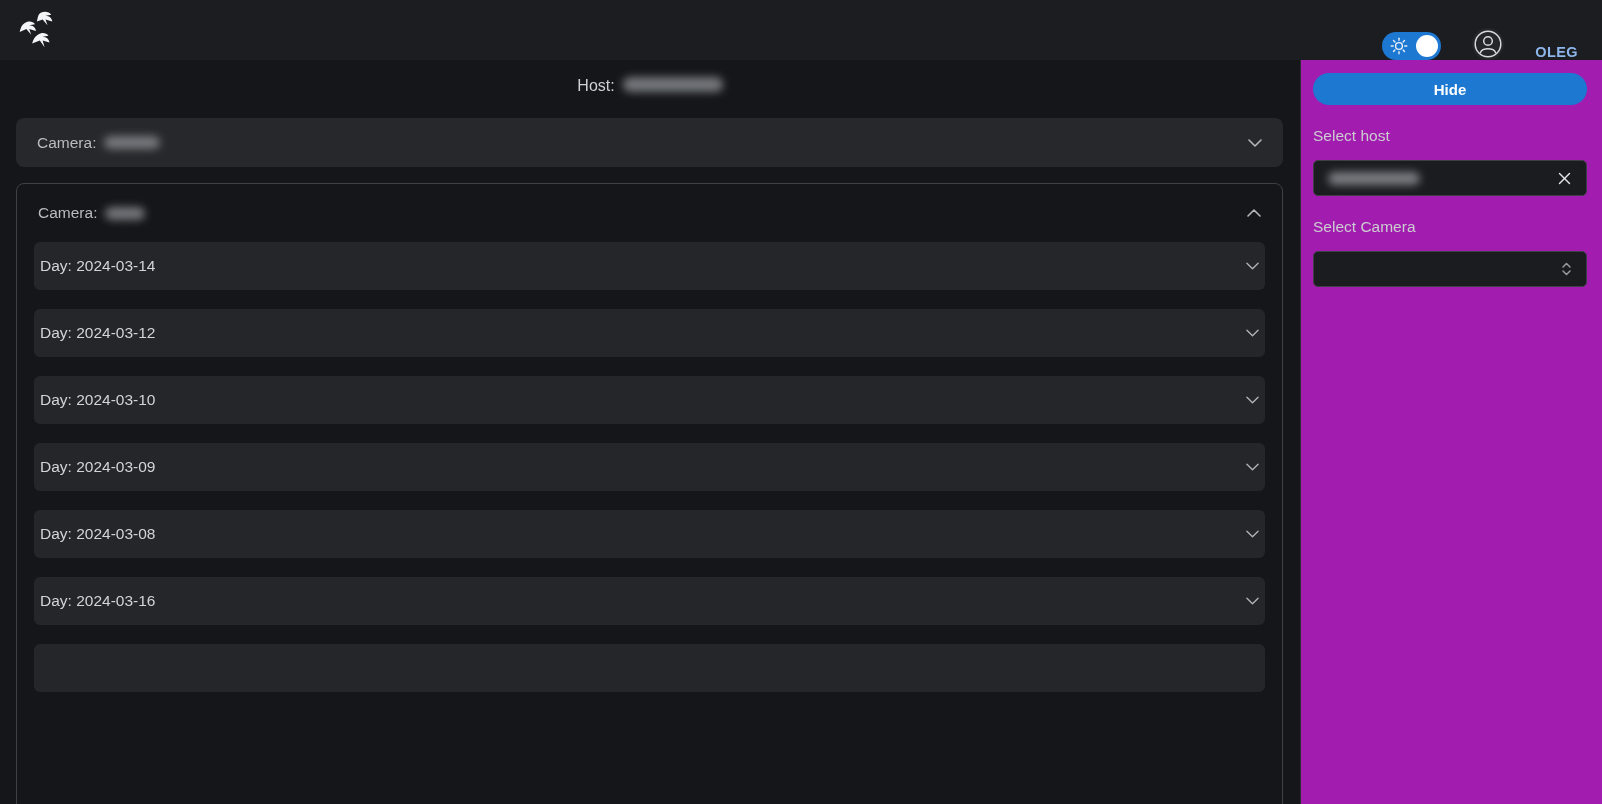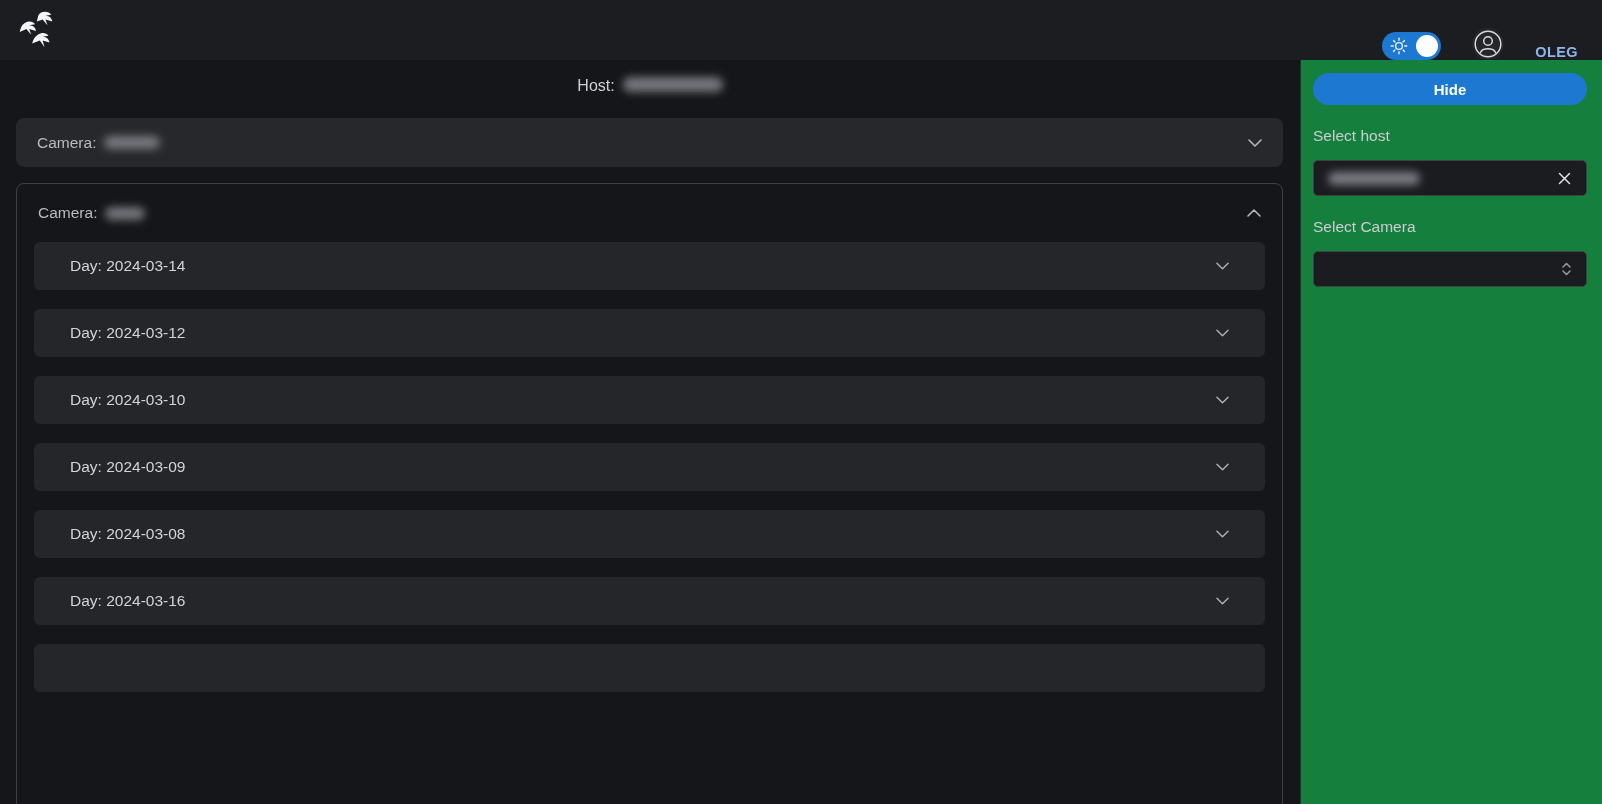--- a/index.html
+++ b/index.html
@@ -39,21 +39,21 @@
     border-radius:50%; background:#ffffff;
   }
   .avatar { width:32px; height:32px; border-radius:50%; background:#24262a;
     display:flex; align-items:center; justify-content:center; cursor:pointer; }
   .username { color:#8db6ea; font-size:14.5px; font-weight:700; letter-spacing:.4px; cursor:pointer; }
 
   
   .page { flex:1; display:flex; min-height:0; }
   .main { width:1300px; min-width:1300px; background:#141619; padding-top:17px; overflow:hidden; }
   .v-divider { width:1px; background:#2b2d31; }
-  .sidebar { flex:1; background:#15803d; padding:13px 15px 8px 12px; }
+  .sidebar { flex:1; background:#a21caf; padding:13px 15px 8px 12px; }
 
   
   .host-line {
     display:flex; justify-content:center; align-items:flex-start; gap:8px;
     height:24px; font-size:16px; color:#ced0d3;
   }
   .blur-blob {
     display:inline-block; background:#85878c; border-radius:7px;
     filter:blur(4px); opacity:.85;
   }
@@ -73,21 +73,21 @@
     margin:16px 17px 0 16px; border:1px solid #3d4045; border-radius:8px;
     height:640px; overflow:hidden;
   }
   .panel-header {
     height:58px; display:flex; align-items:center; justify-content:space-between;
     padding:0 21px; cursor:pointer;
   }
   .day-row {
     margin:0 17px 19px 17px; height:48px; background:#242629; border-radius:6px;
     display:flex; align-items:center; justify-content:space-between;
-    padding:0 36px; cursor:pointer;
+    padding:0 6px; cursor:pointer;
   }
   .day-row .day-label { font-size:15.5px; color:#d2d4d7; }
   .day-row.partial { margin-bottom:0; }
 
   .chev { display:flex; align-items:center; }
 
   
   .hide-btn {
     width:100%; height:32px; border:none; border-radius:16px;
     background:#1d78d2; color:#ffffff; font-weight:700; font-size:15px;

